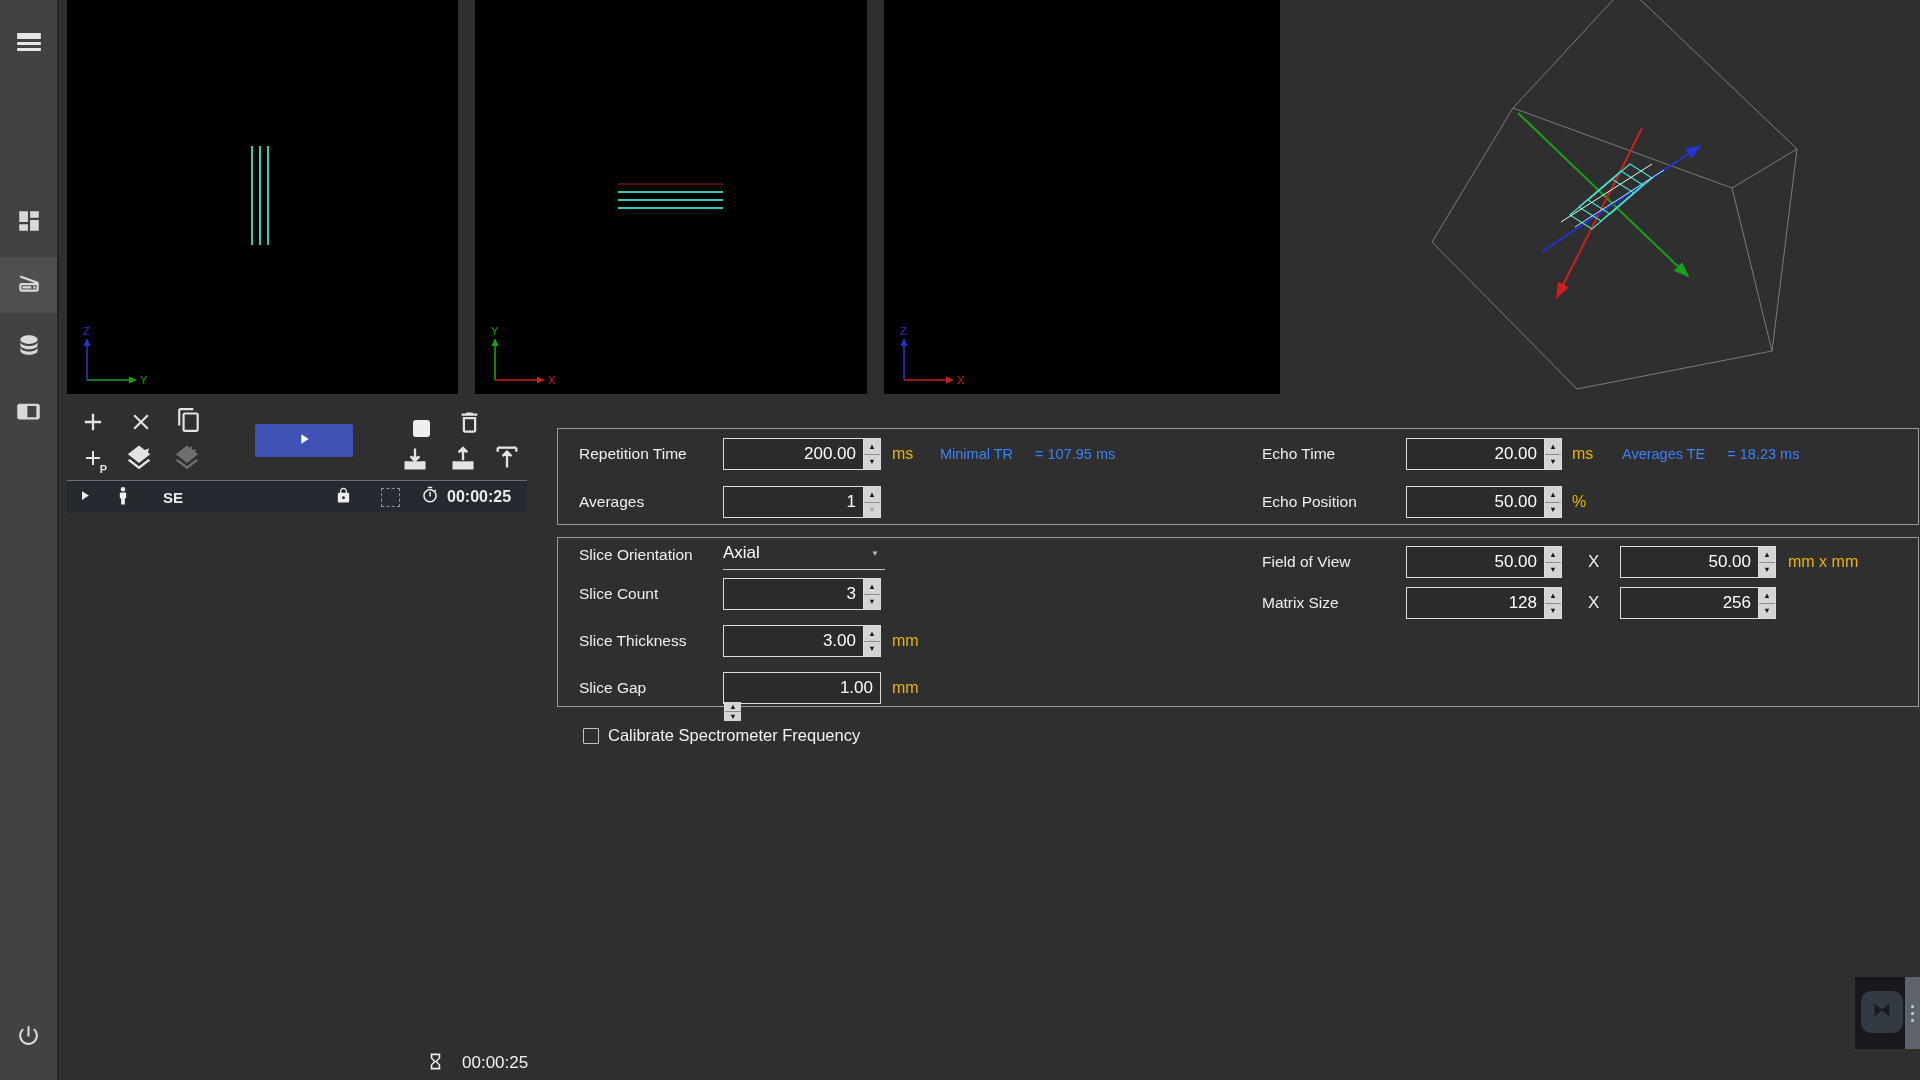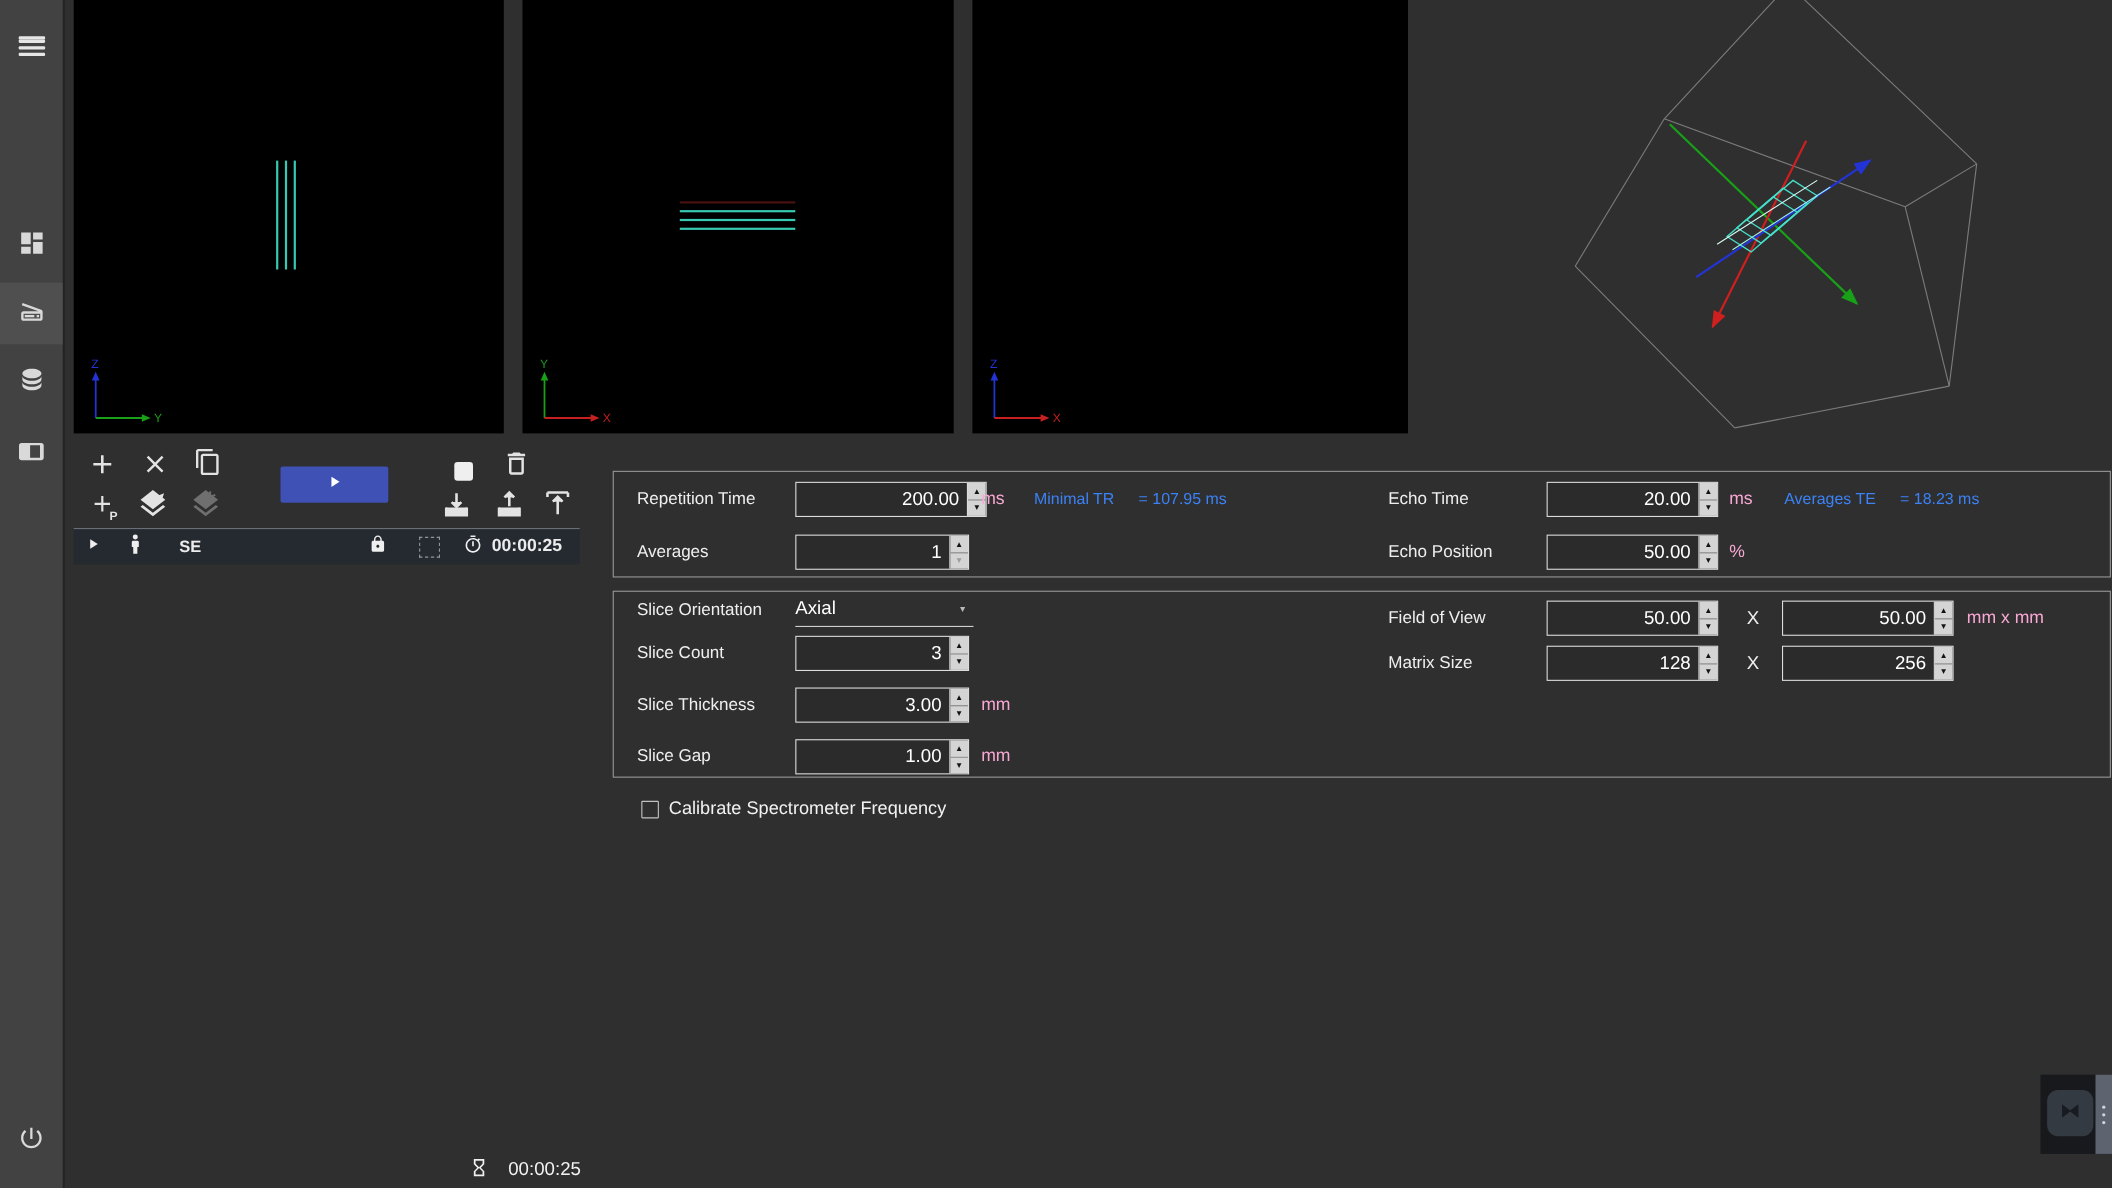--- a/index.html
+++ b/index.html
@@ -40,21 +40,21 @@
   .seq-time{color:#ececec;font-size:16px;}
   .dash-box{width:17px;height:17px;border:1px dashed #8f959c;}
   .seq-row svg{fill:#efefef;}
 
   
   .pbox{position:absolute;left:557px;width:1362px;border:1px solid #989898;box-sizing:border-box;background:#2f2f2f;}
   .pbox1{top:428px;height:97px;}
   .pbox2{top:537px;height:170px;}
   .prow{position:absolute;left:0;width:100%;height:34px;}
   .plabel{position:absolute;color:#efefef;font-size:15.5px;line-height:34px;}
-  .punit{position:absolute;color:#f9a8d4;font-size:16px;line-height:34px;}
+  .punit{position:absolute;color:#eab308;font-size:16px;line-height:34px;}
   .psep{position:absolute;color:#efefef;font-size:17px;line-height:34px;}
   .pmin{position:absolute;color:#3b82f6;font-size:14.5px;line-height:34px;display:flex;gap:22px;}
   .field{position:absolute;top:1px;height:32px;border:1px solid #dcdcdc;box-sizing:border-box;background:#2b2b2b;display:flex;cursor:text;}
   .fval{flex:1;text-align:right;padding:0 7px;font-size:17px;color:#fff;line-height:29px;white-space:nowrap;}
   .spin{width:17px;display:flex;flex-direction:column;border-left:1px solid #dcdcdc;box-sizing:border-box;}
   .sp{flex:1;background:#d4d4d4;color:#141414;font-size:7.5px;display:flex;align-items:center;justify-content:center;cursor:pointer;user-select:none;}
   .sp.up{border-bottom:1px solid #8d8d8d;}
   .sp.off{color:#9d9d9d;}
   .dropdown{position:absolute;top:2px;height:30px;border-bottom:1px solid #cfcfcf;box-sizing:border-box;cursor:pointer;}
   .dropdown .dval{color:#fff;font-size:17px;line-height:26px;}
@@ -321,21 +321,21 @@
             <path d="M15 1H9v2h6V1zm-4 13h2V8h-2v6zm8.03-6.61 1.42-1.42c-.43-.51-.9-.99-1.41-1.41l-1.42 1.42C16.07 4.74 14.12 4 12 4c-4.97 0-9 4.03-9 9s4.02 9 9 9 9-4.03 9-9c0-2.12-.74-4.07-1.97-5.61zM12 20c-3.87 0-7-3.13-7-7s3.13-7 7-7 7 3.13 7 7-3.13 7-7 7z"></path>
           </svg>
       </span>
     </div>
     <div class="el seq-time" style="left:380px;">00:00:25</div>
   </div>
 
   <div class="pbox pbox1">
     <div class="prow" style="top:8px;">
       <div class="plabel" style="left:21px;">Repetition Time</div>
-      <div class="field" style="left:165px;width:174px;">
+      <div class="field" style="left:165px;width:158px;">
         <div class="fval">200.00</div>
         <div class="spin">
             <div class="sp up">▲</div>
             <div class="sp">▼</div>
           </div>
       </div>
       <div class="punit" style="left:334px;">ms</div>
       <div class="pmin" style="left:382px;">
         <span>Minimal TR</span>
           <span>= 107.95 ms</span>
@@ -432,21 +432,21 @@
         <div class="fval">3.00</div>
         <div class="spin">
             <div class="sp up">▲</div>
             <div class="sp">▼</div>
           </div>
       </div>
       <div class="punit" style="left:334px;">mm</div>
     </div>
     <div class="prow" style="top:133px;">
       <div class="plabel" style="left:21px;">Slice Gap</div>
-      <div class="field" style="left:165px;width:158px;">
+      <div class="field" style="left:165px;width:158px;flex-direction:column;">
         <div class="fval">1.00</div>
         <div class="spin">
             <div class="sp up">▲</div>
             <div class="sp">▼</div>
           </div>
       </div>
       <div class="punit" style="left:334px;">mm</div>
     </div>
   </div>
 

